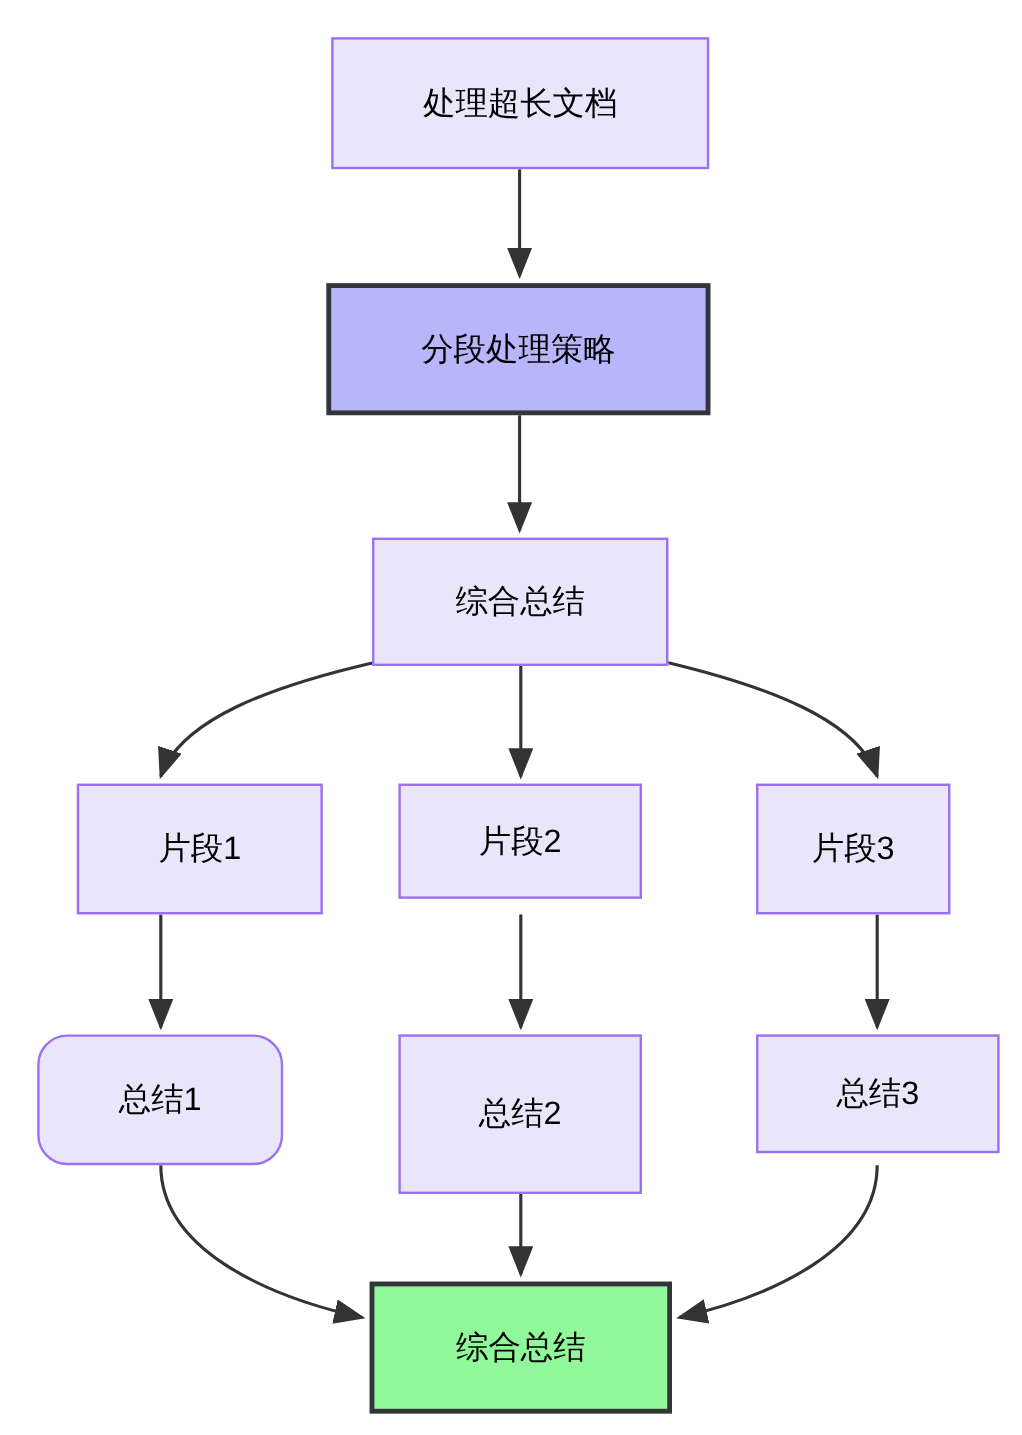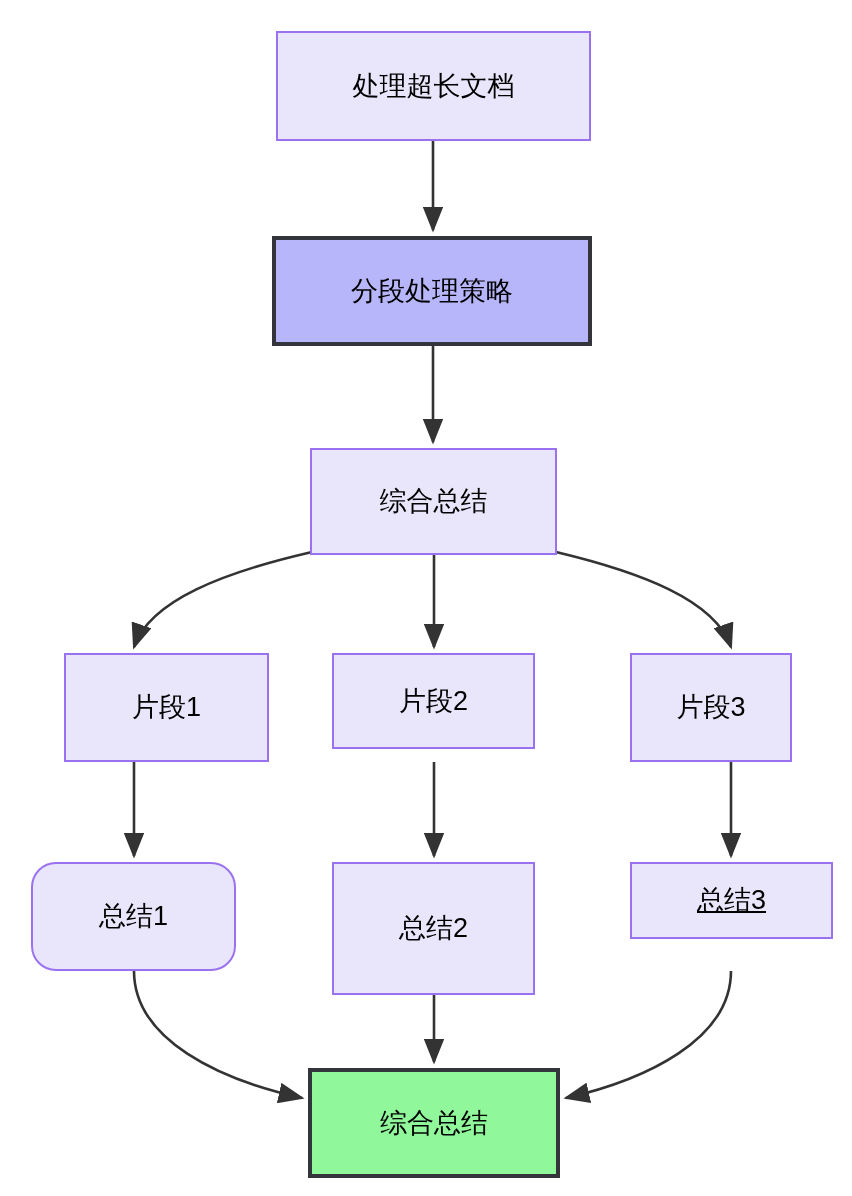--- a/index.html
+++ b/index.html
@@ -104,21 +104,21 @@
       </div>
       <div class="node style-light" style="left: 630px; top: 653px; width: 162px; height: 109px;">
         <span class="node-label">片段3</span>
       </div>
       <div class="node style-light" style="left: 31px; top: 862px; width: 205px; height: 109px; border-radius: 25px;">
         <span class="node-label">总结1</span>
       </div>
       <div class="node style-light" style="left: 332px; top: 862px; width: 203px; height: 133px;">
         <span class="node-label">总结2</span>
       </div>
-      <div class="node style-light" style="left: 630px; top: 862px; width: 203px; height: 77px; text-decoration: underline;">
+      <div class="node style-light" style="left: 630px; top: 862px; width: 203px; height: 99px;">
         <span class="node-label">总结3</span>
       </div>
       <div class="node style-success" style="left: 308px; top: 1068px; width: 252px; height: 110px;">
         <span class="node-label">综合总结</span>
       </div>
     </div>
 
 </div>
 
 </body></html>

